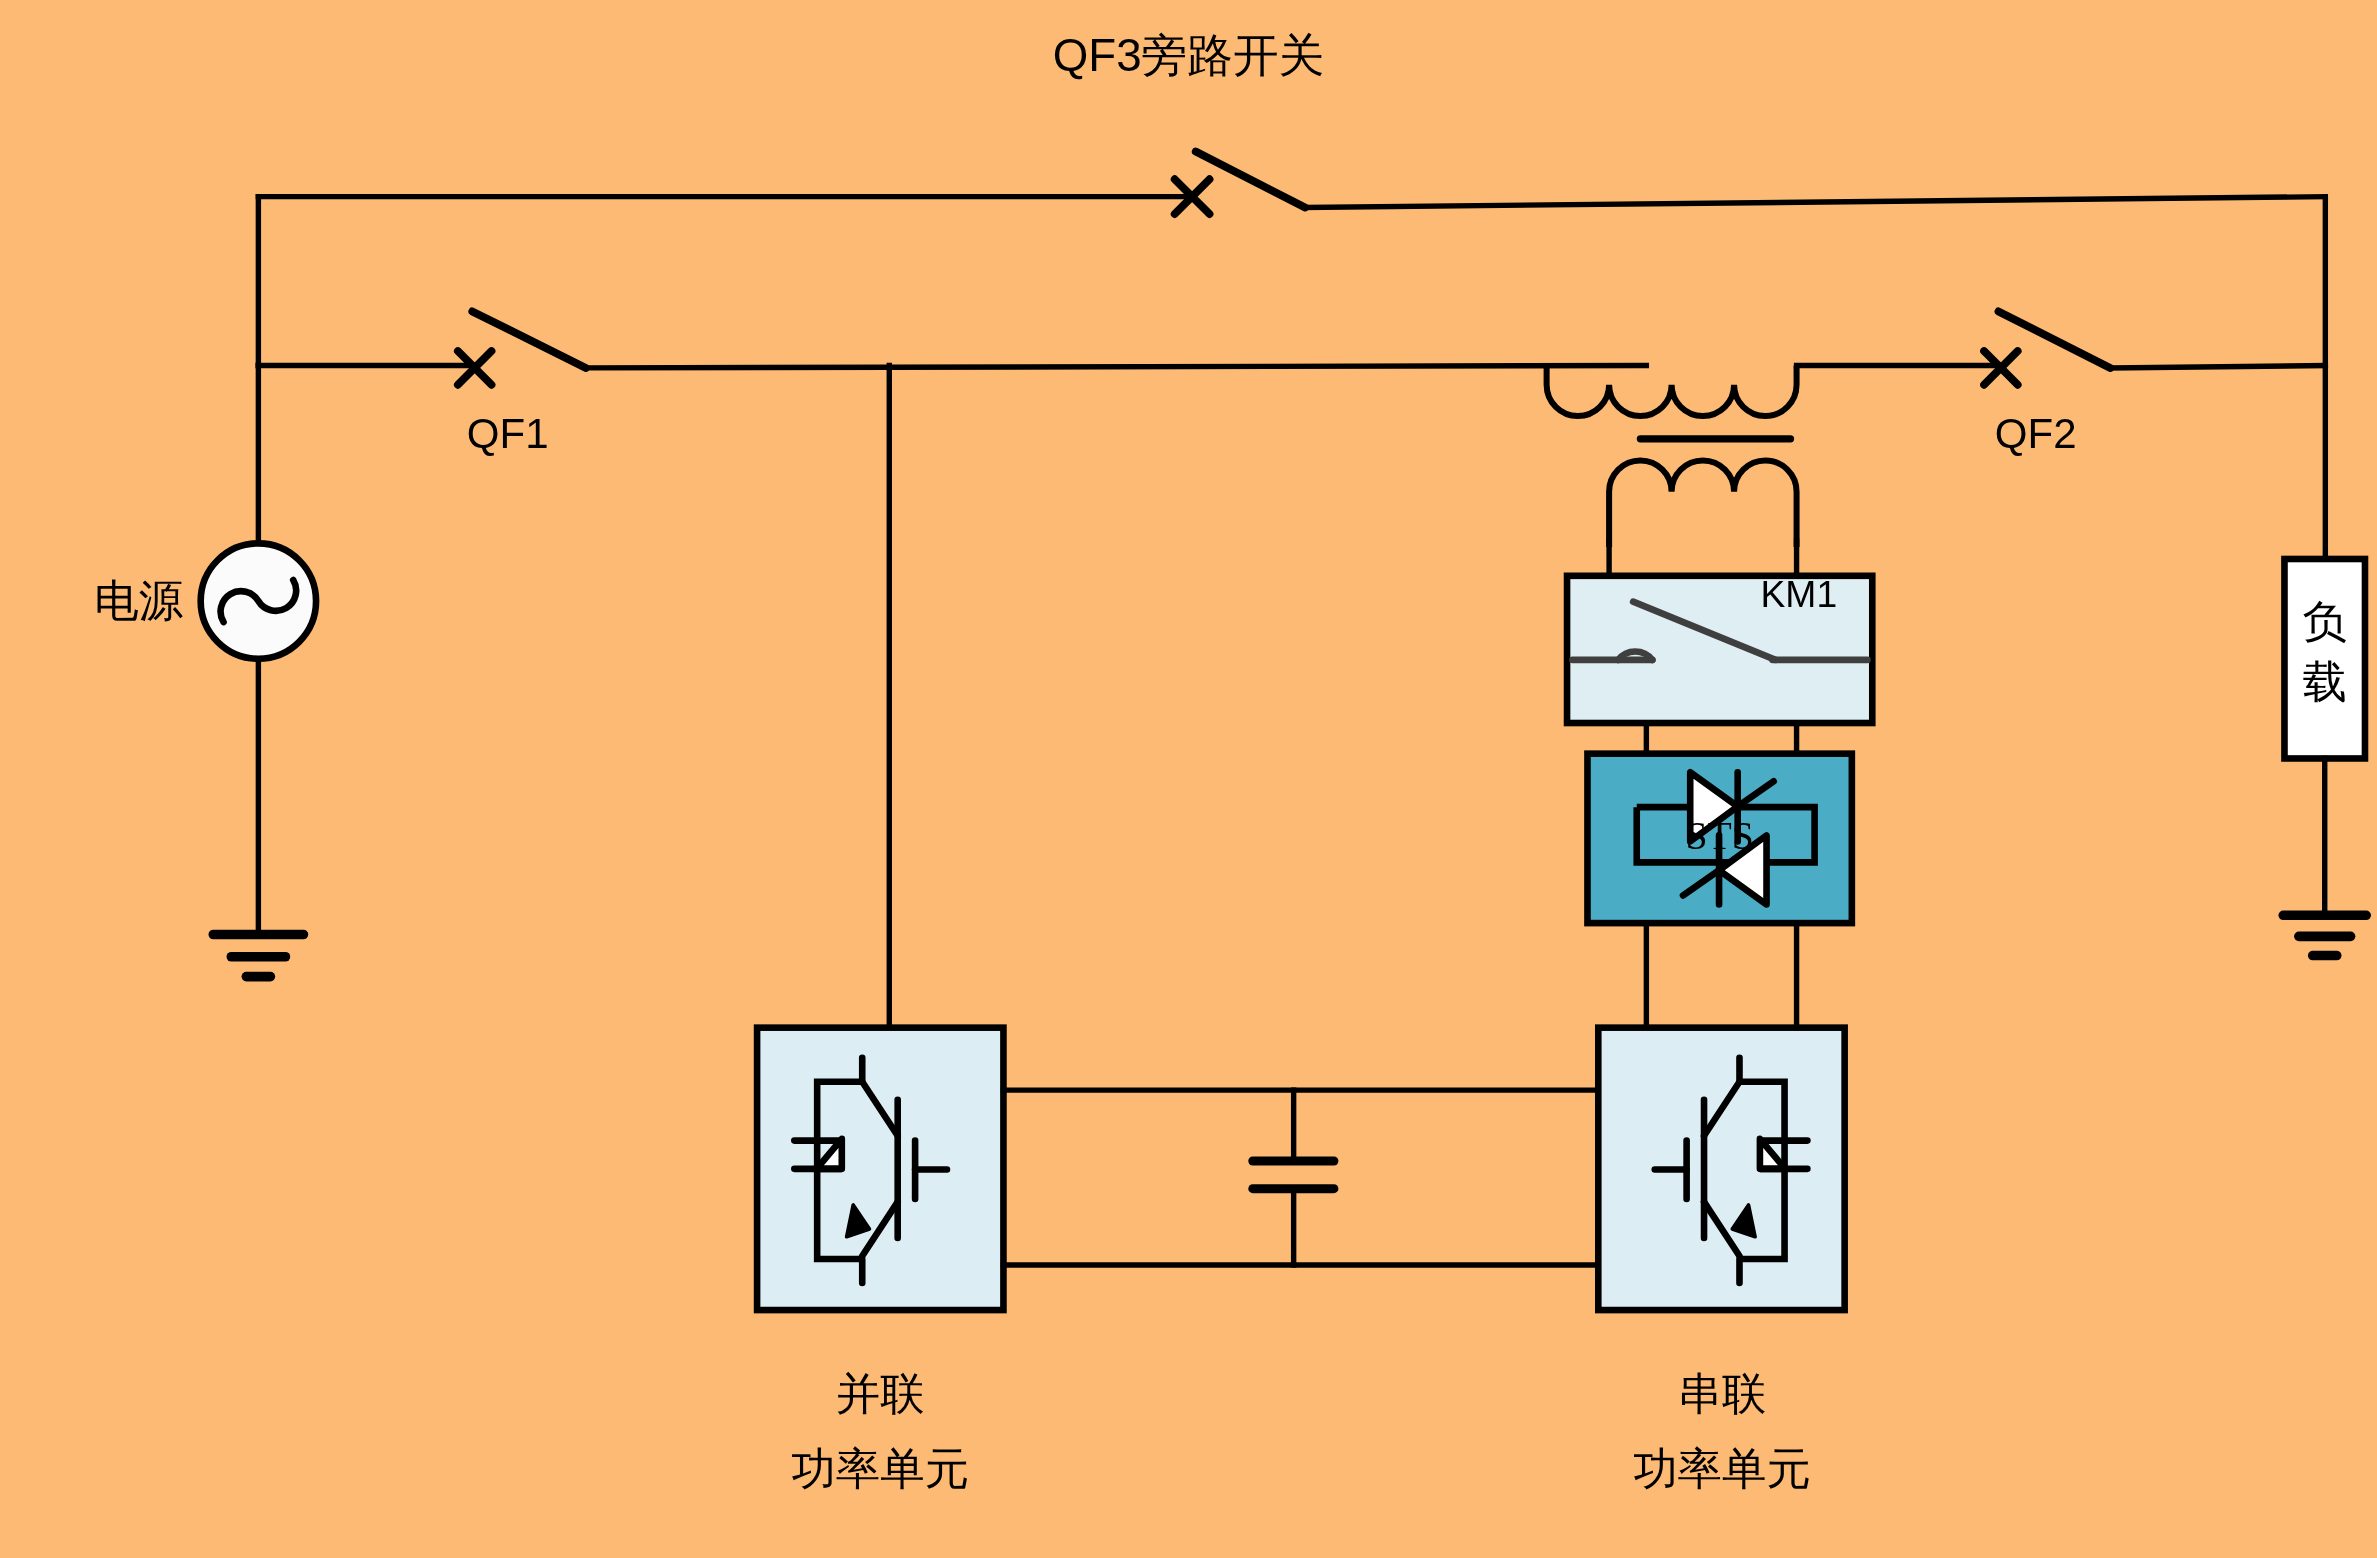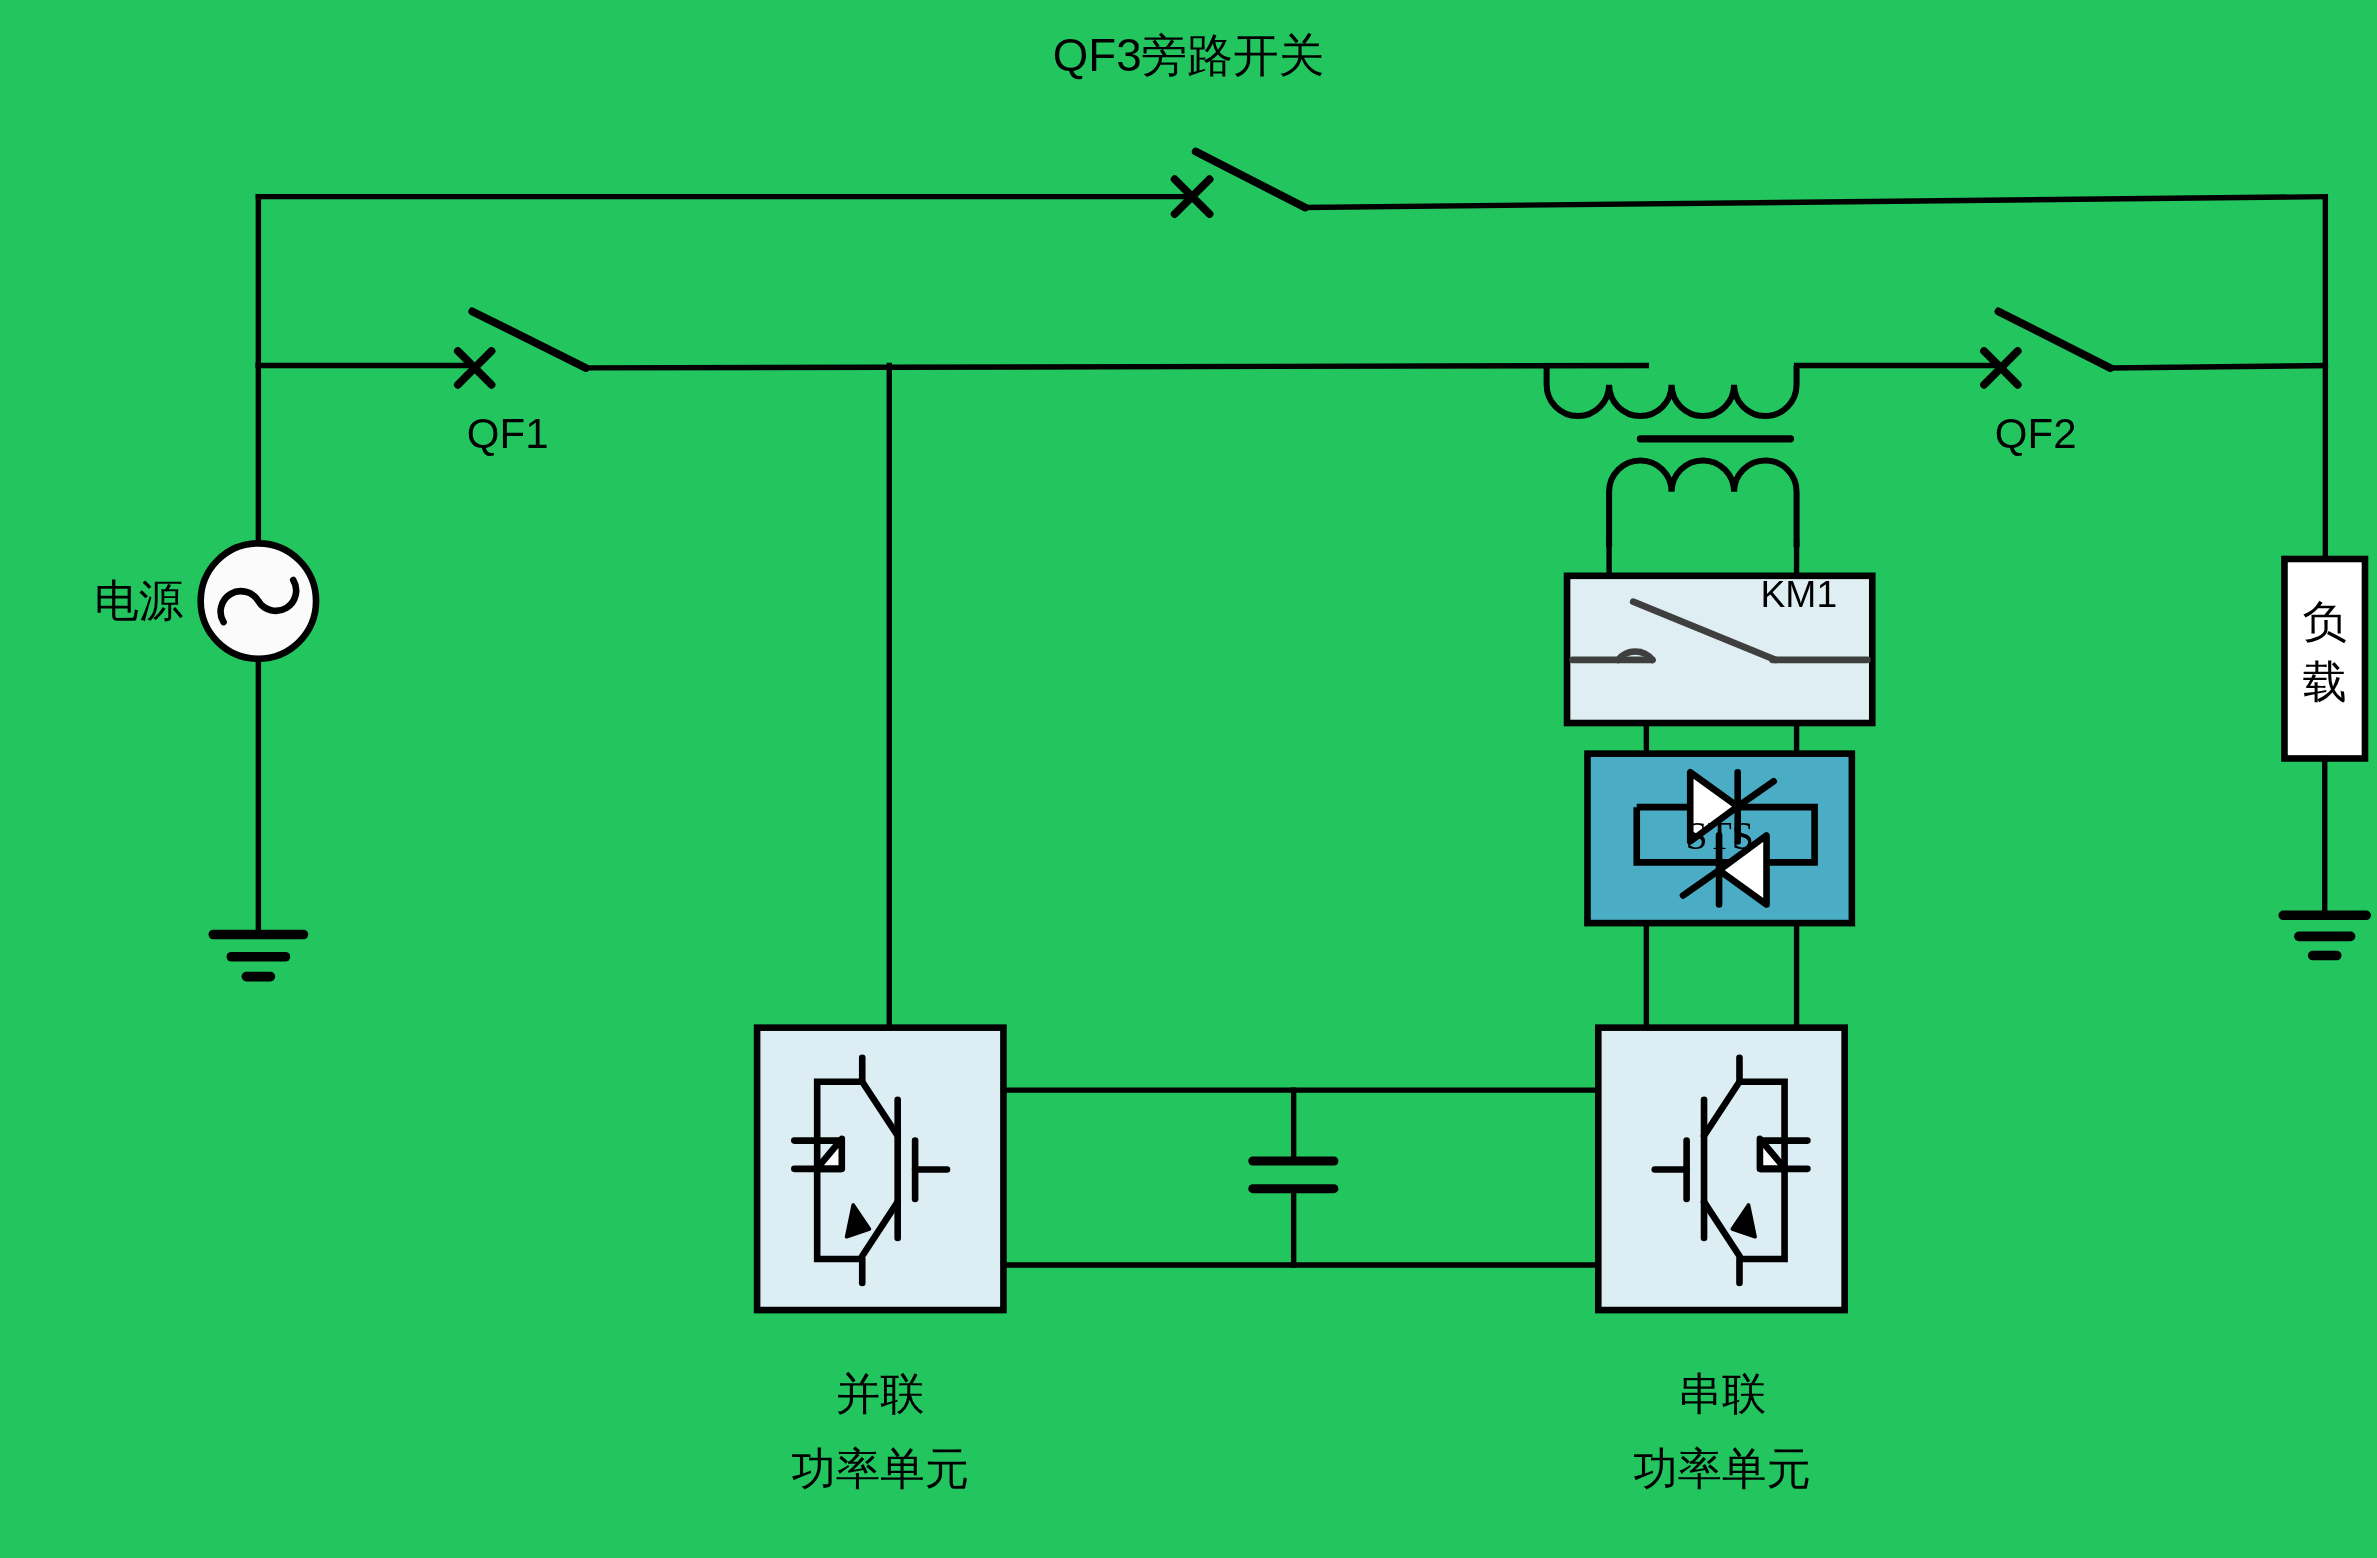--- a/index.html
+++ b/index.html
@@ -7,21 +7,21 @@
     padding: 0;
     background: #ffffff;
   }
   body {
     font-family: "Liberation Sans", "DejaVu Sans", sans-serif;
   }
   #stage {
     position: relative;
     width: 2377px;
     height: 1559px;
-    background: #22c55e;
+    background: #fdba74;
     overflow: hidden;
   }
   svg.diagram {
     position: absolute;
     left: 0;
     top: 0;
     width: 2377px;
     height: 1559px;
     display: block;
   }

